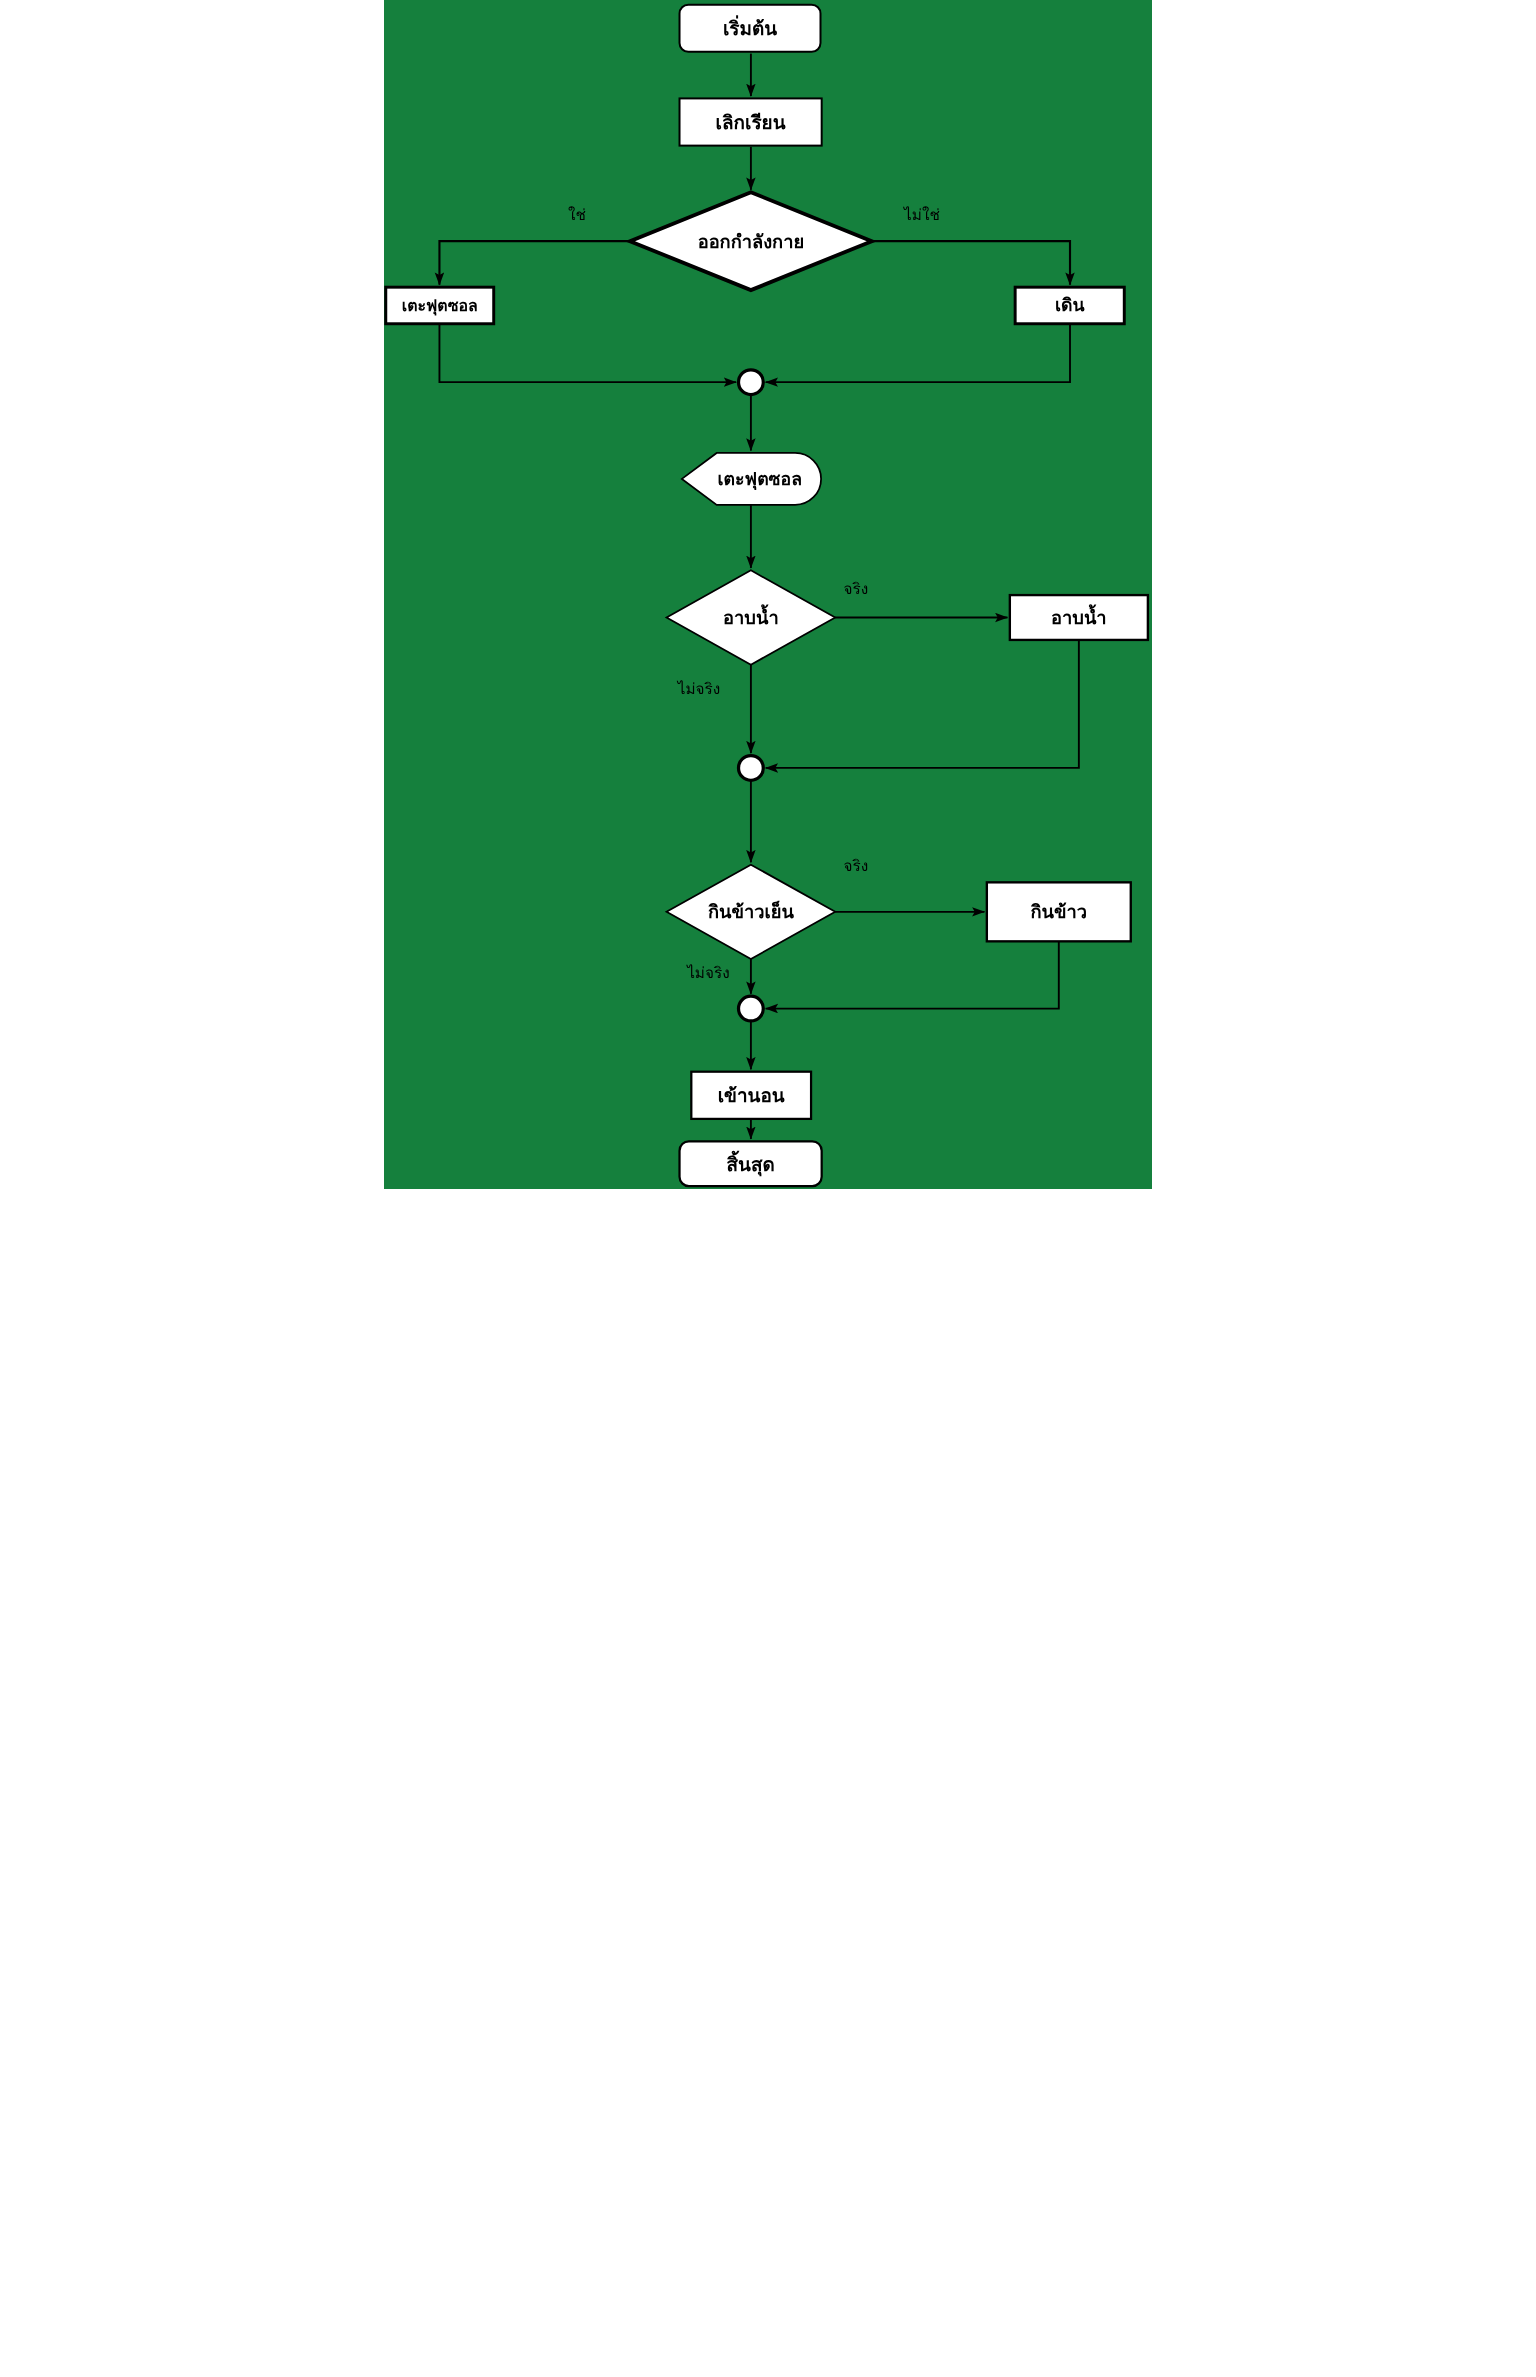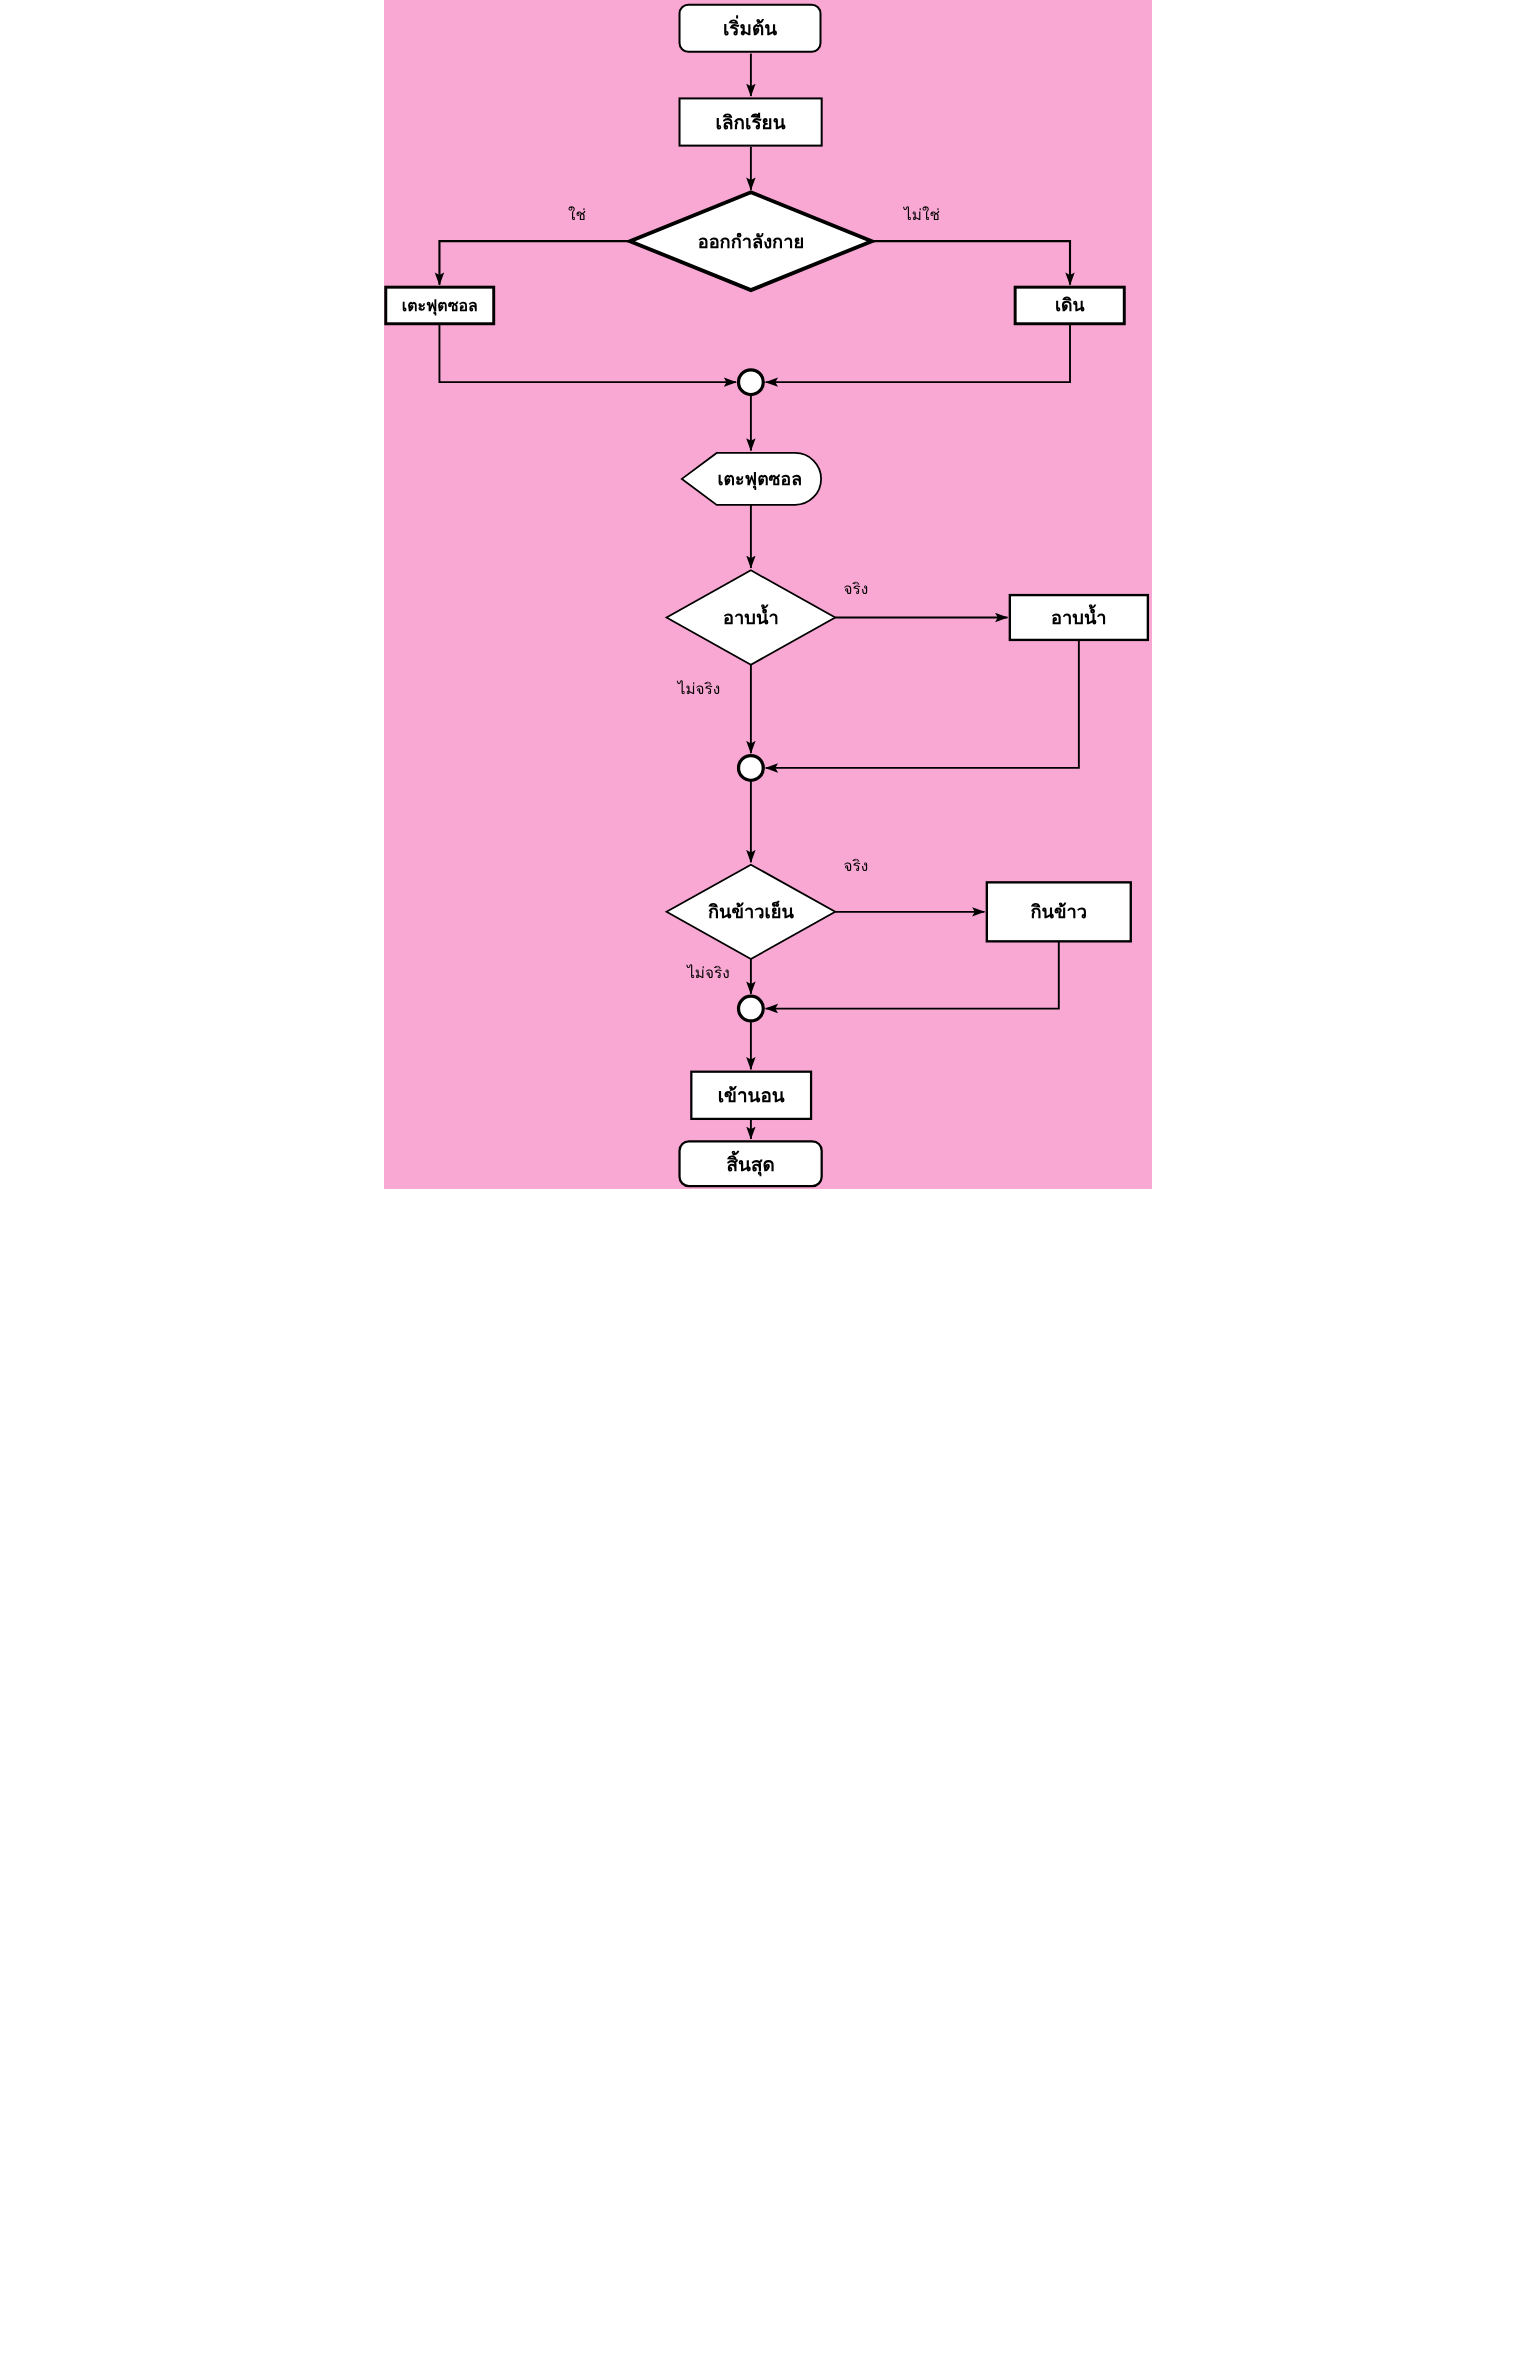--- a/index.html
+++ b/index.html
@@ -4,21 +4,21 @@
 <style>
   html, body {
     margin: 0;
     padding: 0;
     background: #ffffff;
   }
   .page {
     width: 768px;
     height: 1189px;
     margin: 0 auto;
-    background: #f9a8d4;
+    background: #15803d;
   }
   svg {
     display: block;
     width: 100%;
     height: 100%;
   }
   text {
     font-family: "DejaVu Sans", "Liberation Sans", sans-serif;
     fill: #000000;
   }

